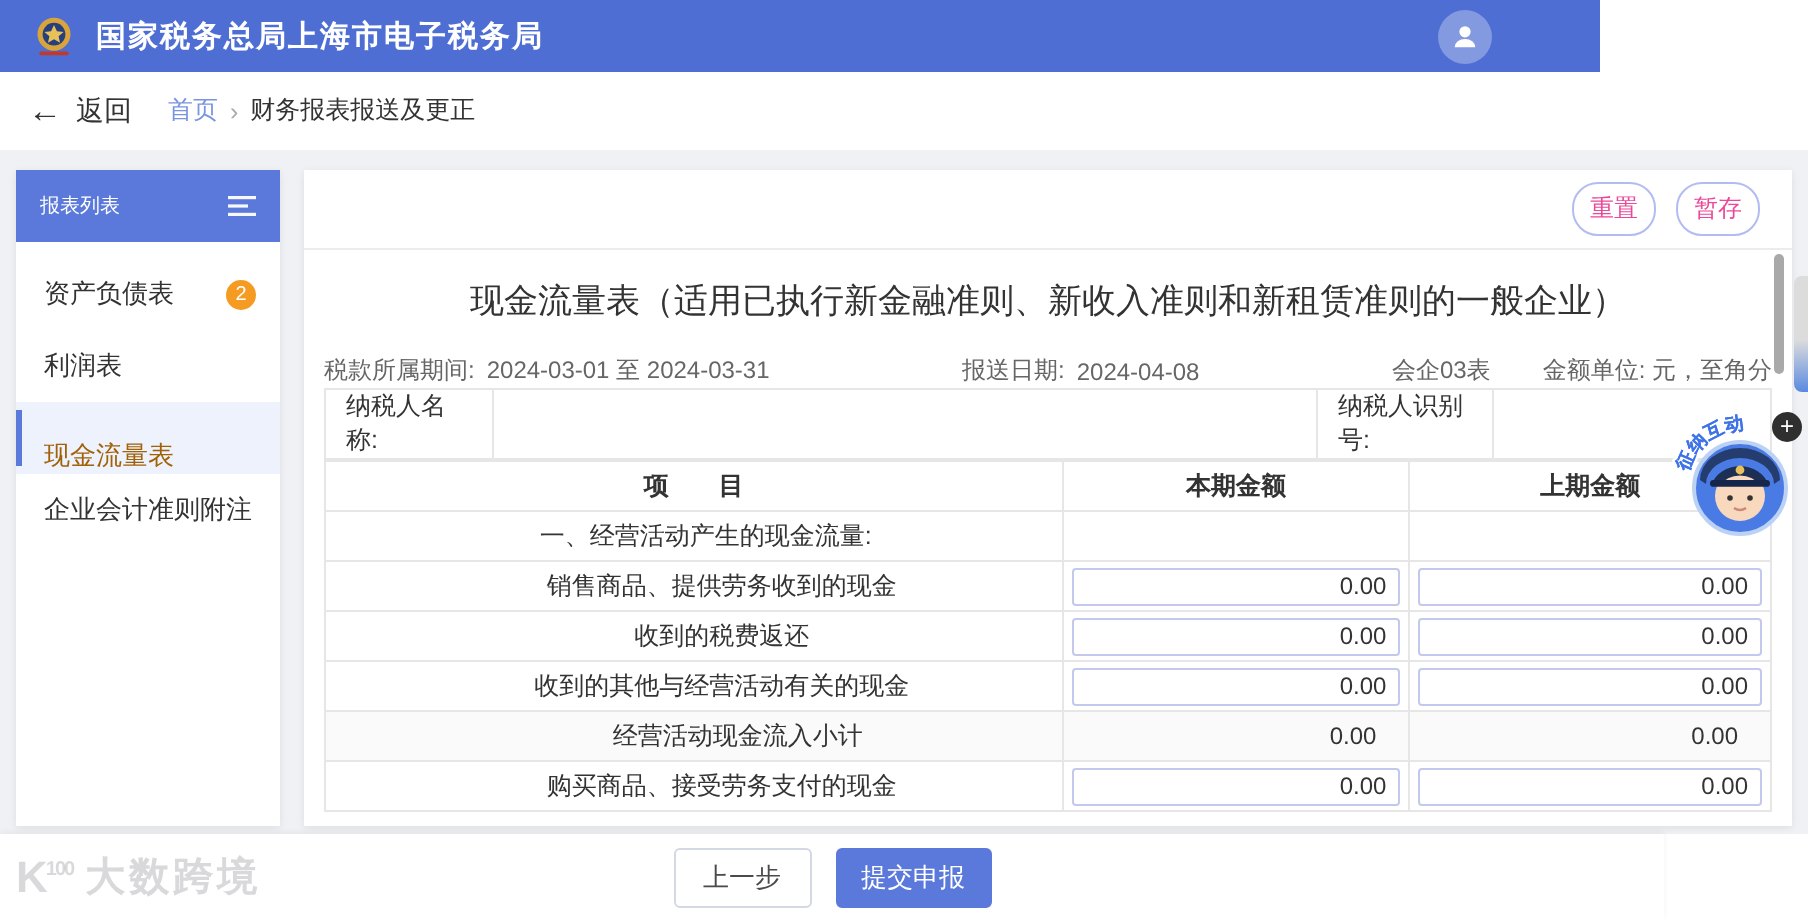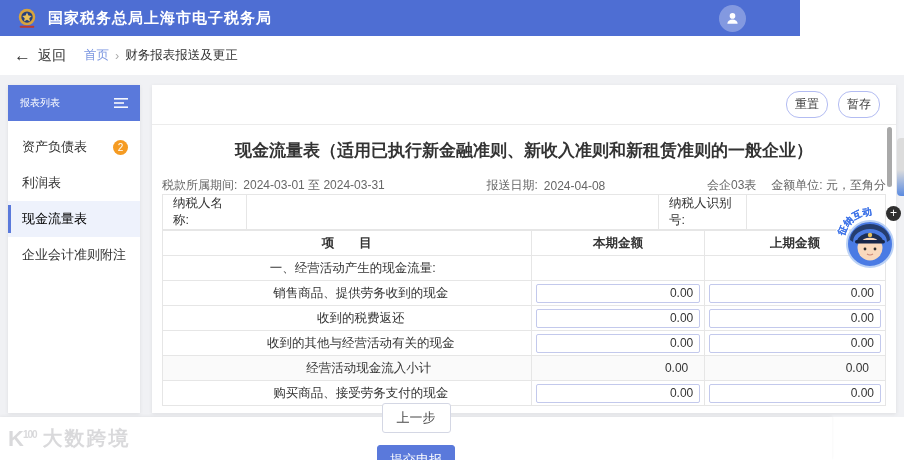--- a/index.html
+++ b/index.html
@@ -31,38 +31,38 @@
 
   
   .sidebar { position:absolute; left:8px; top:85px; width:132px; height:328px;
     background:#fff; box-shadow:0 1px 4px rgba(0,0,0,.08); }
   .side-head { height:36px; background:#5a79db; color:#fff; font-size:10px;
     display:flex; align-items:center; justify-content:space-between; padding:0 12px; }
   .side-head .hamb { width:14px; height:10px; opacity:.95; }
   .side-list { padding-top:8px; }
   .side-item { position:relative; height:36px; display:flex; align-items:center;
     justify-content:space-between; padding:0 12px 0 14px; font-size:13px; color:#333; cursor:pointer; }
-  .side-item.active { background:#eef2fc; color:#000000; }
+  .side-item.active { background:#eef2fc; color:#a16207;align-items:flex-end; }
   .side-item.active::before { content:""; position:absolute; left:0; top:4px; bottom:4px;
     width:3px; background:#5a79db; }
   .badge { min-width:15px; height:15px; border-radius:8px; background:#f59b22; color:#fff;
     font-size:10px; display:flex; align-items:center; justify-content:center; padding:0 3px; }
 
   
   .main { position:absolute; left:152px; top:85px; width:744px; height:328px;
     background:#fff; box-shadow:0 1px 4px rgba(0,0,0,.08); overflow:hidden; }
   .main-toolbar { height:40px; display:flex; align-items:center; justify-content:flex-end;
     gap:10px; padding:0 16px; border-bottom:1px solid #ececec; }
-  .btn-ghost { background:#fff; border:1px solid #b3bcf2; color:#404040; font-size:12px;
+  .btn-ghost { background:#fff; border:1px solid #b3bcf2; color:#ec4899; font-size:12px;
     padding:4px 8px; border-radius:13px; cursor:pointer; }
-  .form-title { text-align:center; font-size:17px; font-weight:bold; color:#333; margin-top:14px; }
+  .form-title { text-align:center; font-size:17px; font-weight:normal; color:#333; margin-top:14px; }
   .meta-row { display:flex; justify-content:space-between; align-items:center;
     margin:15px 10px 0 10px; font-size:12px; color:#666; }
   .meta-left,.meta-mid,.meta-right { display:flex; gap:6px; align-items:center; }
-  .meta-right { gap:15px; }
+  .meta-right { gap:26px; }
 
   table.grid { border-collapse:collapse; width:724px; margin:0 10px; table-layout:fixed;border-radius:16px; }
   table.grid td,table.grid th { border:1px solid #e6e6e6; font-size:12.5px; color:#333; height:25px; }
   .form-grid { margin-top:16px; }
   .form-grid td { height:28px; padding:0 10px; }
   .cf-grid { margin-top:10px; }
   .cf-grid th { font-weight:bold; text-align:center; background:#fff;margin-top:41px; }
   .col-item { width:51%; } .col-cur { width:24%; } .col-pri { width:25%; }
   td.lbl { padding-left:12px;text-align:center; }
   td.num { text-align:right; padding:0 4px;margin-top:20px; }
@@ -79,21 +79,21 @@
     border-radius:4px 0 0 4px; background:linear-gradient(#dcdcdc 55%, #5a8ae0); cursor:pointer; }
 
   
   .plus-fab { position:absolute; left:886px; top:206px; width:15px; height:15px; border-radius:50%;
     background:#2f2f2f; color:#fff; font-size:12px; line-height:14px; text-align:center; cursor:pointer; }
   .mascot { position:absolute; left:836px; top:202px; width:66px; height:68px; cursor:pointer; }
 
   
   .bottombar { position:absolute; left:0; top:417px; width:832px; height:43px; background:#fff;
     display:flex; align-items:center; justify-content:center; gap:12px;
-    box-shadow:0 -1px 3px rgba(0,0,0,.05);flex-direction:column; }
+    box-shadow:0 -1px 3px rgba(0,0,0,.05); }
   .btn-prev { background:#fff; border:1px solid #d4d7e4; color:#4a4a4a; font-size:13px;
     padding:5px 14px; border-radius:3px; cursor:pointer; }
   .btn-submit { background:#5a79db; border:1px solid #5a79db; color:#fff; font-size:13px;
     padding:5px 12px; border-radius:3px; cursor:pointer; }
 
   .watermark { position:absolute; left:8px; top:425px; display:flex; align-items:flex-end;
     gap:6px; color:rgba(120,120,125,.28); pointer-events:none; }
   .wm-logo { font-size:22px; font-weight:bold; letter-spacing:-1px; }
   .wm-logo sup { font-size:10px; }
   .wm-text { font-size:20px; font-weight:bold; letter-spacing:2px; }

